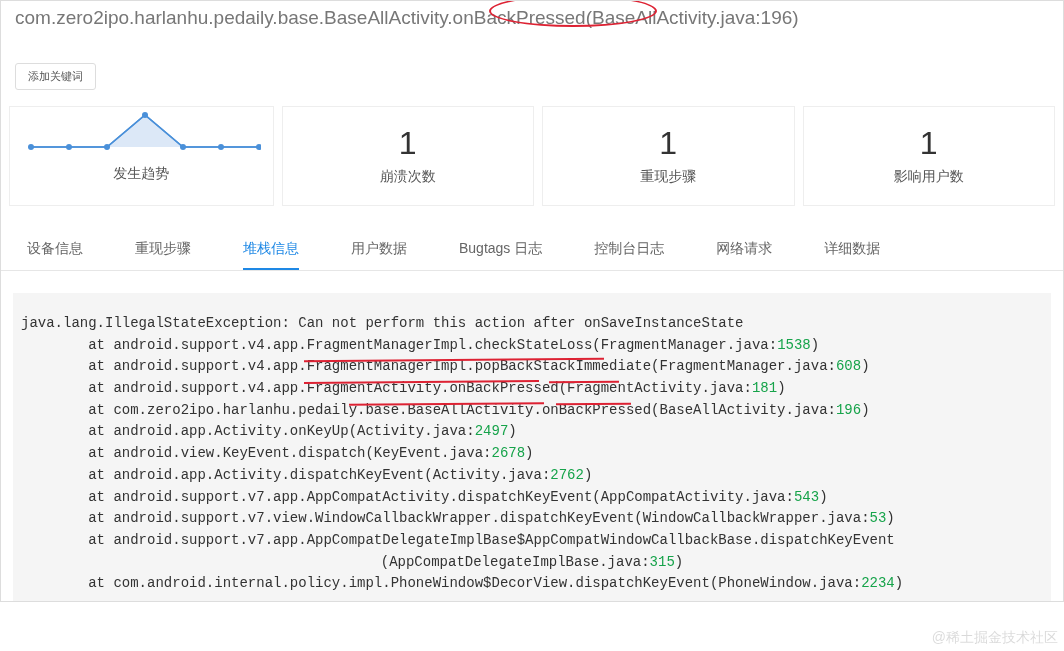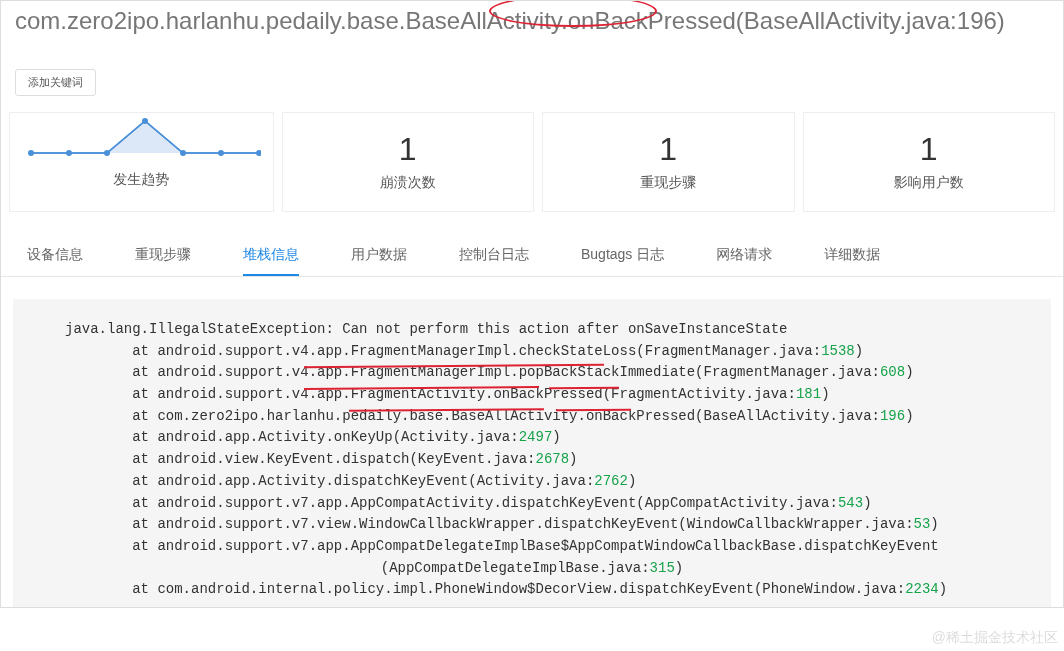--- a/index.html
+++ b/index.html
@@ -6,21 +6,21 @@
   body {
     font-family: -apple-system, "Segoe UI", "Microsoft YaHei", sans-serif;
     background: #fff;
     color: #333;
     width: 1064px;
     border: 1px solid #ddd;
     overflow: hidden;
   }
   .header-line {
     padding: 6px 14px 4px 14px;
-    font-size: 24px;
+    font-size: 19px;
     color: #777;
     font-weight: 400;
     white-space: nowrap;
     position: relative;
   }
   .red-annot {
     position: absolute;
     border: 2px solid #d23;
     border-radius: 50%;
     pointer-events: none;
@@ -101,21 +101,21 @@
   .trace-line .ln { color: #16a34a; } 
   .watermark {
     position: absolute;
     right: 6px;
     bottom: 4px;
     color: rgba(0,0,0,0.15);
     font-family: "Microsoft YaHei", sans-serif;
     font-size: 14px;
     pointer-events: none;
   }
-  .line-noindent { padding-left: 0; display:block;margin-left:44px; }
+  .line-noindent { padding-left: 0; display:block; }
   .wrap-continue { padding-left: 0; display:block;text-align:center; }
   svg.trend { display:block; margin: 0 auto; }
   .red-under {
     position: absolute;
     height: 2px;
     background: #d23;
     pointer-events: none;
     transform: rotate(-0.5deg);
   }
   .stack-wrap { position: relative; }
@@ -167,22 +167,22 @@
     <div class="stat-label">影响用户数</div>
   </div>
 </div>
 
 
 <div class="tabs" id="tabs-container">
     <div class="tab">设备信息</div>
     <div class="tab">重现步骤</div>
     <div class="tab active">堆栈信息</div>
     <div class="tab">用户数据</div>
+    <div class="tab">Bugtags 日志</div>
     <div class="tab">控制台日志</div>
-    <div class="tab">Bugtags 日志</div>
     <div class="tab">网络请求</div>
     <div class="tab">详细数据</div>
   </div>
 
 
 <div class="stack-wrap">
   <div class="stack-block" id="stack-block"><span class="trace-line line-noindent">java.lang.IllegalStateException: Can not perform this action after onSaveInstanceState</span><span class="trace-line line-noindent"><span>        at android.support.v4.app.FragmentManagerImpl.checkStateLoss(FragmentManager.java:</span><span class="ln">1538</span><span>)</span></span><span class="trace-line line-noindent"><span>        at android.support.v4.app.FragmentManagerImpl.popBackStackImmediate(FragmentManager.java:</span><span class="ln">608</span><span>)</span></span><span class="trace-line line-noindent"><span>        at android.support.v4.app.FragmentActivity.onBackPressed(FragmentActivity.java:</span><span class="ln">181</span><span>)</span></span><span class="trace-line line-noindent"><span>        at com.zero2ipo.harlanhu.pedaily.base.BaseAllActivity.onBackPressed(BaseAllActivity.java:</span><span class="ln">196</span><span>)</span></span><span class="trace-line line-noindent"><span>        at android.app.Activity.onKeyUp(Activity.java:</span><span class="ln">2497</span><span>)</span></span><span class="trace-line line-noindent"><span>        at android.view.KeyEvent.dispatch(KeyEvent.java:</span><span class="ln">2678</span><span>)</span></span><span class="trace-line line-noindent"><span>        at android.app.Activity.dispatchKeyEvent(Activity.java:</span><span class="ln">2762</span><span>)</span></span><span class="trace-line line-noindent"><span>        at android.support.v7.app.AppCompatActivity.dispatchKeyEvent(AppCompatActivity.java:</span><span class="ln">543</span><span>)</span></span><span class="trace-line line-noindent"><span>        at android.support.v7.view.WindowCallbackWrapper.dispatchKeyEvent(WindowCallbackWrapper.java:</span><span class="ln">53</span><span>)</span></span><span class="trace-line line-noindent"><span>        at android.support.v7.app.AppCompatDelegateImplBase$AppCompatWindowCallbackBase.dispatchKeyEvent</span></span><span class="trace-line wrap-continue"><span>(AppCompatDelegateImplBase.java:</span><span class="ln">315</span><span>)</span></span><span class="trace-line line-noindent"><span>        at com.android.internal.policy.impl.PhoneWindow$DecorView.dispatchKeyEvent(PhoneWindow.java:</span><span class="ln">2234</span><span>)</span></span></div>
 
   <span class="red-under" style="left:303px; top:66px; width:300px;"></span>
   <span class="red-under" style="left:303px; top:88px; width:235px;"></span>

